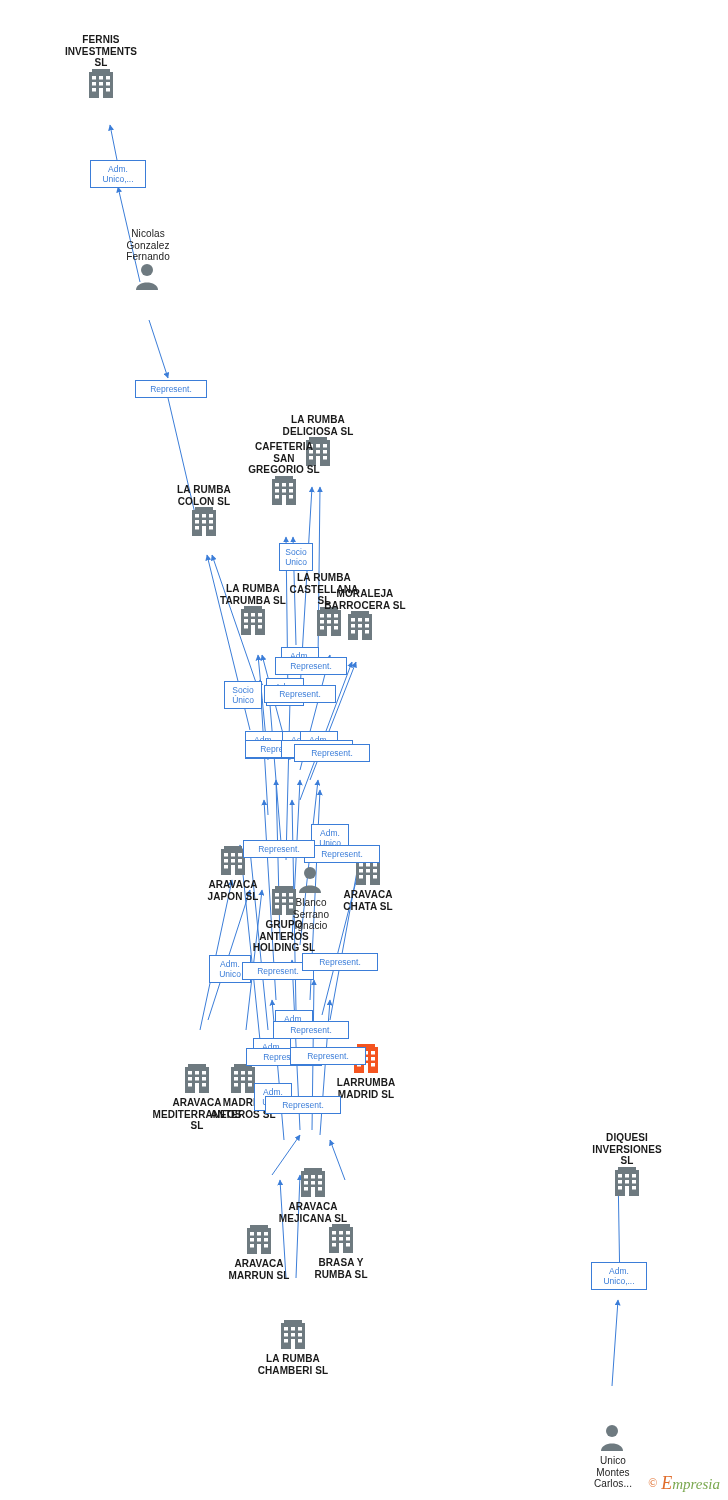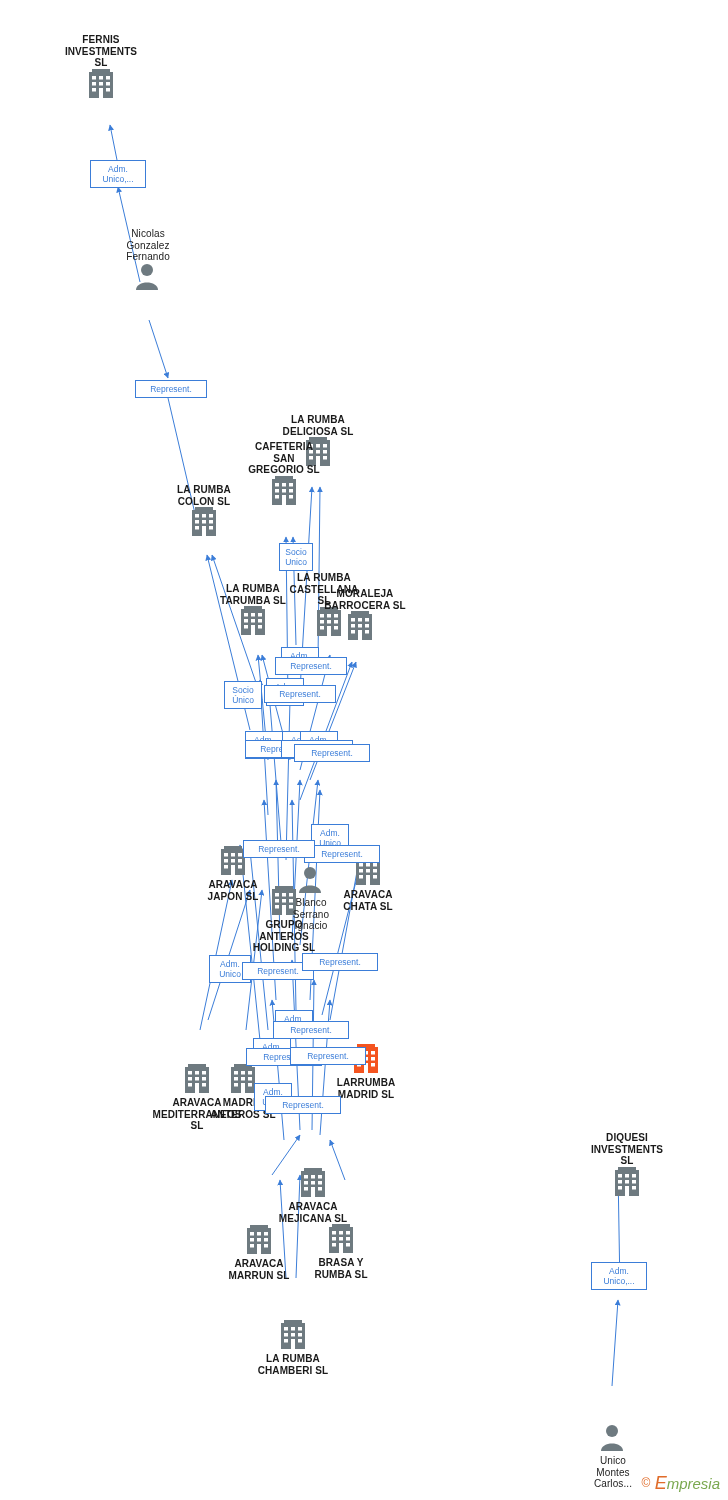--- a/index.html
+++ b/index.html
@@ -58,21 +58,21 @@
     text-align: center;
     white-space: pre-line;
     box-sizing: border-box;
   }
   .watermark {
     position: absolute;
     right: 8px;
     bottom: 6px;
     font-size: 15px;
     color: #7aa84f;
-    font-family: Liberation Sans, sans-serif;
+    font-family: Liberation Serif, serif;
     font-style: italic;
     white-space: nowrap;
   }
   .watermark .c {
     color: #e06c2a;
     font-style: normal;
     font-size: 12px;
     vertical-align: 2px;
   }
   .watermark .e {
@@ -482,21 +482,21 @@
               <rect x="4" y="19" width="4" height="3.5"></rect>
               <rect x="18" y="19" width="4" height="3.5"></rect>
               <rect x="11" y="19" width="4" height="10"></rect>
             </g>
           </svg></span>
         <span class="caption">LA RUMBA
 CHAMBERI  SL</span>
       </div>
       <div class="node company" style="left: 567px; top: 1132px; width: 120px;">
         <span class="caption">DIQUESI
-INVESTMENTS
+INVERSIONES
 SL</span>
         <span class="glyph" style="margin-left: 47px; margin-right: auto; width: 26px; text-align: left;"><svg width="26" height="30" viewBox="0 0 26 30" aria-hidden="true">
             <rect x="1" y="3" width="24" height="26" fill="#6e7a80"></rect>
             <rect x="4" y="0" width="18" height="4" fill="#6e7a80"></rect>
             <g fill="#ffffff">
               <rect x="4" y="7" width="4" height="3.5"></rect>
               <rect x="11" y="7" width="4" height="3.5"></rect>
               <rect x="18" y="7" width="4" height="3.5"></rect>
               <rect x="4" y="13" width="4" height="3.5"></rect>
               <rect x="11" y="13" width="4" height="3.5"></rect>

